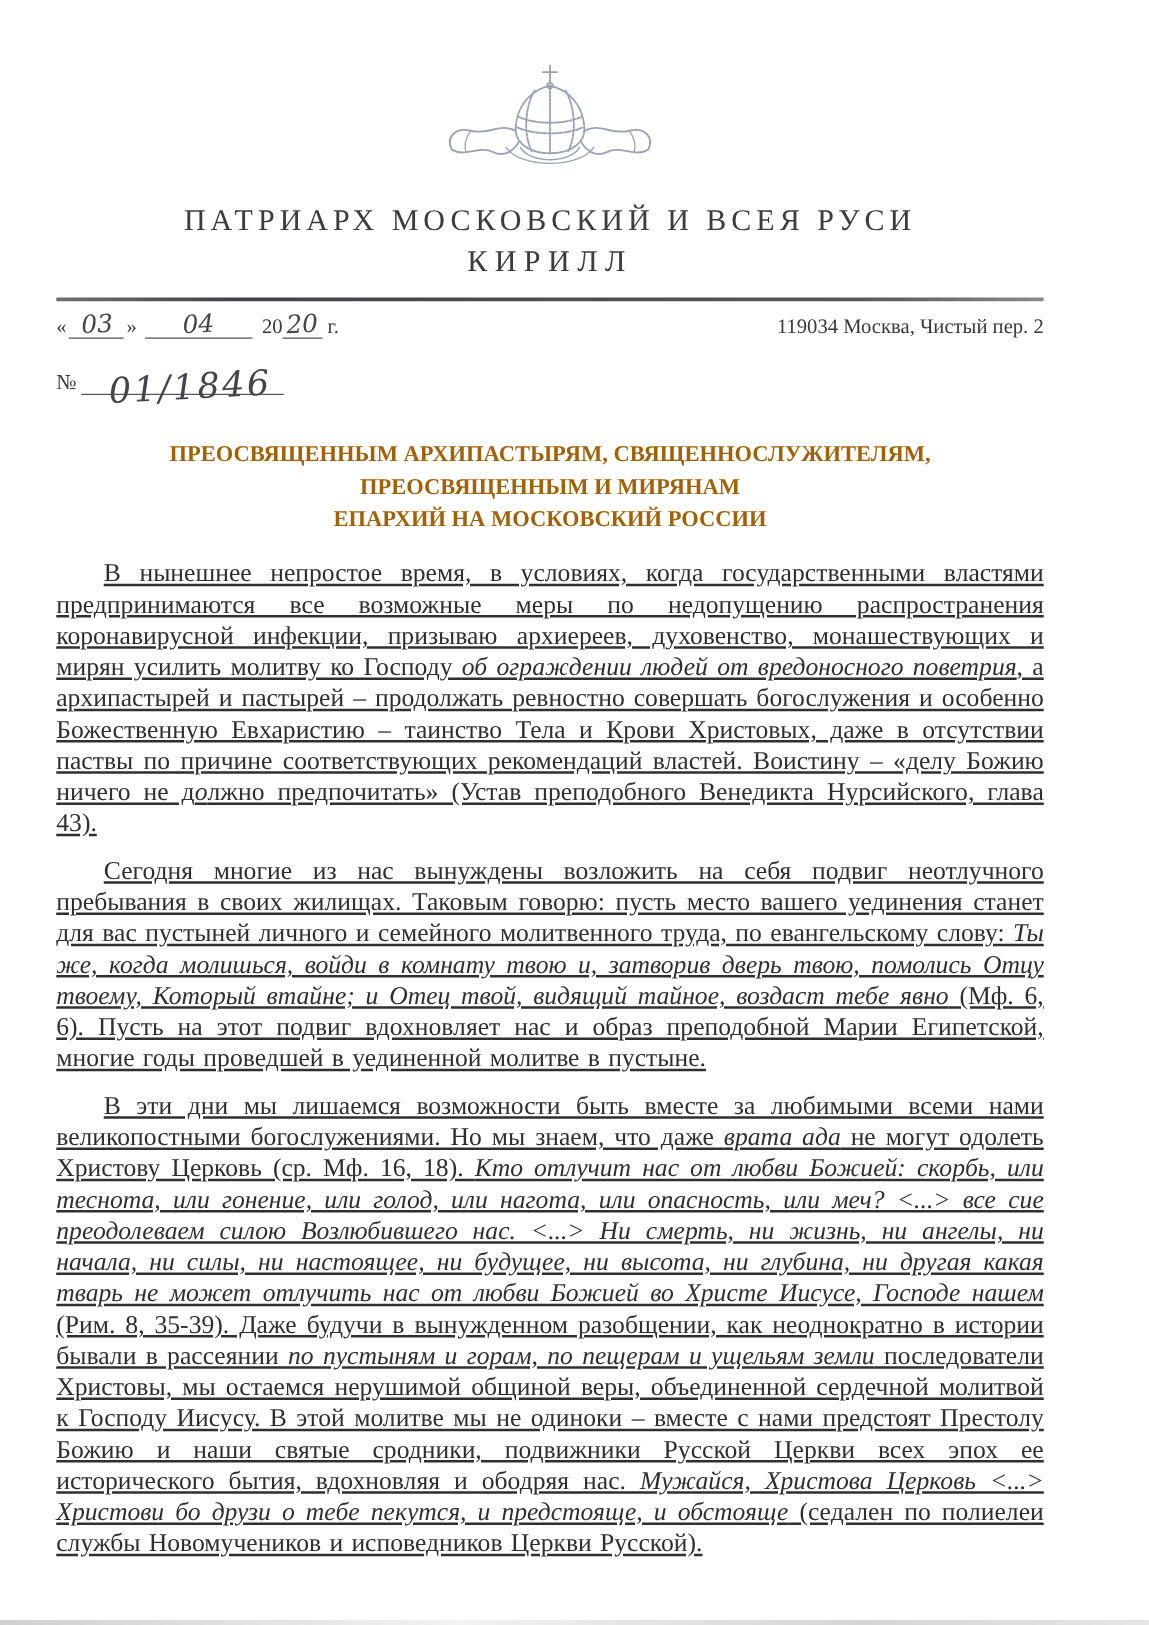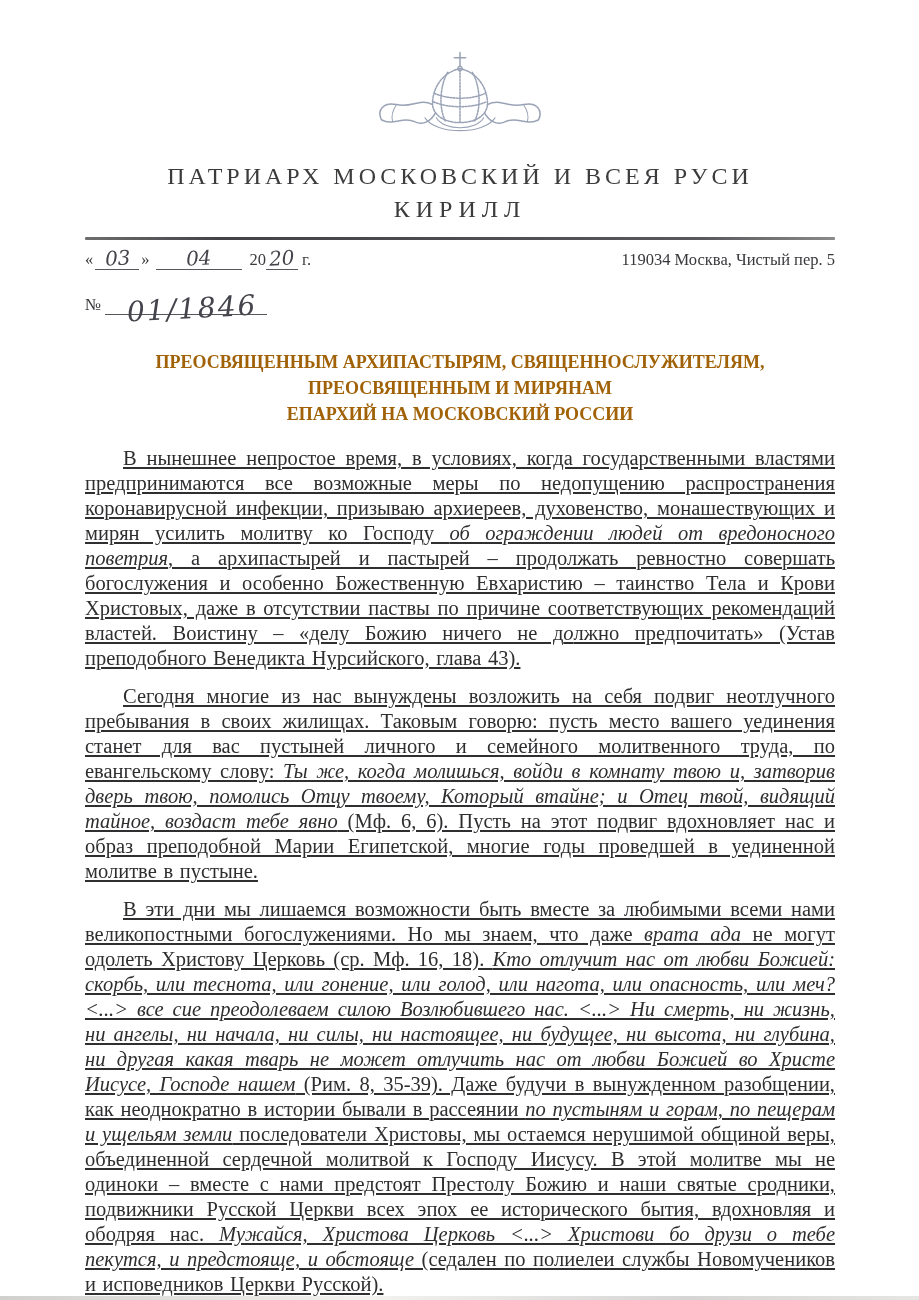--- a/index.html
+++ b/index.html
@@ -5,21 +5,21 @@
   html, body { margin:0; padding:0; }
   body {
     width:919px; height:1300px;
     background:#ffffff;
     font-family:"Liberation Serif", serif;
     color:#2f2f31;
     position:relative; overflow:hidden;
   }
   .page {
     position:absolute; inset:0;
-    padding:0 84px 0 85px;
+    padding:0 84px 0 45px;
     box-sizing:border-box;
   }
   
   .emblem-wrap { text-align:center; padding-top:48px; }
   .emblem-wrap svg { color:#9aa3b6; }
   .letterhead-title {
     text-align:center;
     font-size:24px; line-height:33px;
     letter-spacing:4px;
     color:#3c3c3e;
@@ -130,21 +130,21 @@
   <div class="meta-row">
     <div class="date-group">
       <span>«</span>
         <span class="blank blank-day"><span class="hw hw-small">03</span></span>
         <span>»</span>
         <span class="blank blank-month"><span class="hw hw-small">04</span></span>
         <span class="year-printed">20</span>
         <span class="blank blank-year"><span class="hw hw-small">20</span></span>
         <span class="year-suffix">г.</span>
     </div>
-    <div class="address">119034 Москва, Чистый пер. 5</div>
+    <div class="address">119034 Москва, Чистый пер. 2</div>
   </div>
 
   <div class="num-row">
     <span>№</span>
     <span class="num-blank">
       <span class="hw hw-num">01/1846</span>
     </span>
   </div>
 
   <div class="addressee">

